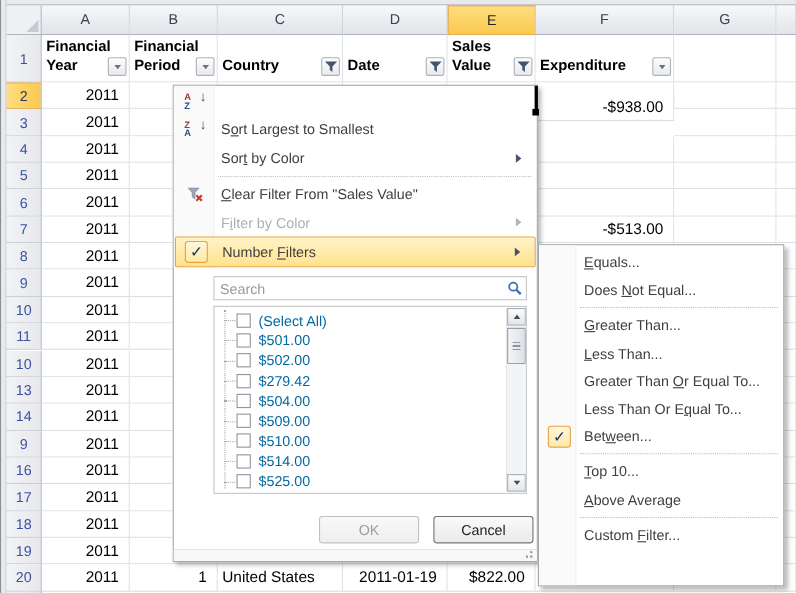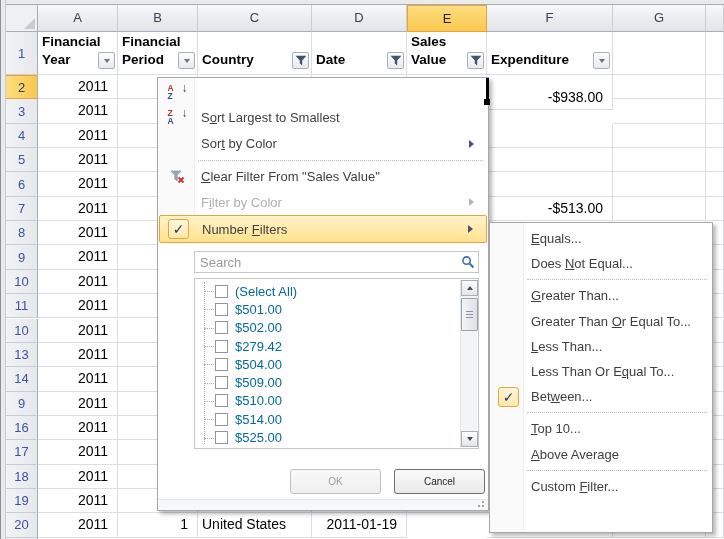--- a/index.html
+++ b/index.html
@@ -76,21 +76,21 @@
   .sbtn { position:absolute; left:0; width:17px; height:16px; background:linear-gradient(#FDFDFD,#E3E5E8);
     border:1px solid #A9AFB8; display:flex; align-items:center; justify-content:center; }
   .sbtn.up { top:0; } .sbtn.down { bottom:0; }
   .tri-up { width:0; height:0; border-left:3.5px solid transparent; border-right:3.5px solid transparent; border-bottom:4.5px solid #3F4C5A; }
   .tri-down { width:0; height:0; border-left:3.5px solid transparent; border-right:3.5px solid transparent; border-top:4.5px solid #3F4C5A; }
   .sthumb { position:absolute; left:0; top:18px; width:17px; height:33px; background:linear-gradient(90deg,#F4F5F7,#DDE0E5);
     border:1px solid #98A0AC; border-radius:1px; }
   .sthumb i { position:absolute; left:4px; right:4px; top:12px; height:9px;
     background:repeating-linear-gradient(#8A93A3 0 1px, transparent 1px 3px); }
 
-  .btn { position:absolute; top:391px; width:91px; height:25px; font-family:inherit; font-size:10px; border-radius:3px; }
+  .btn { position:absolute; top:391px; width:91px; height:25px; font-family:inherit; font-size:13px; border-radius:3px; }
   .btn.ok { left:132px; background:linear-gradient(#F8F8F8,#EFEFF0); border:1px solid #C0C0C3; color:#9C9C9F; }
   .btn.cancel { left:236px; background:linear-gradient(#FAFAFA,#EAEAEC); border:1px solid #6F7074; color:#1E1E1E; }
 
   .bottom-strip { position:absolute; left:0; right:0; bottom:0; height:11px; background:#F7F8F9; border-top:1px solid #E3E4E6; }
   .grip { position:absolute; right:3px; bottom:2px; width:12px; height:8px;
     background:
       radial-gradient(circle at 10px 6px,#9FA5AD 1px,transparent 1.3px),
       radial-gradient(circle at 6px 6px,#9FA5AD 1px,transparent 1.3px),
       radial-gradient(circle at 10px 2px,#9FA5AD 1px,transparent 1.3px); }
 
@@ -340,20 +340,21 @@
       <div class="cell" style="left: 312px; top: 488.95px; width: 95px; height: 24.35px; line-height: 23.35px;"></div>
       <div class="cell" style="left: 407px; top: 488.95px; width: 80px; height: 24.35px; line-height: 23.35px;"></div>
       <div class="cell" style="left: 487px; top: 488.95px; width: 126px; height: 24.35px; line-height: 23.35px;"></div>
       <div class="cell" style="left: 613px; top: 488.95px; width: 93px; height: 24.35px; line-height: 23.35px;"></div>
       <div class="cell" style="left: 706px; top: 488.95px; width: 18px; height: 24.35px; line-height: 23.35px;"></div>
       <div class="rowhdr" style="left: 6px; top: 513.3px; width: 32px; height: 24.35px;">20</div>
       <div class="cell" style="left: 38px; top: 513.3px; width: 80px; height: 24.35px; line-height: 23.35px;">2011</div>
       <div class="cell" style="left: 118px; top: 513.3px; width: 80px; height: 24.35px; line-height: 23.35px;">1</div>
       <div class="cell left" style="left: 198px; top: 513.3px; width: 114px; height: 24.35px; line-height: 23.35px;">United States</div>
       <div class="cell" style="left: 312px; top: 513.3px; width: 95px; height: 24.35px; line-height: 23.35px;">2011-01-19</div>
+      <div class="cell" style="left: 407px; top: 513.3px; width: 80px; height: 24.35px; line-height: 23.35px;">$822.00</div>
       <div class="cell" style="left: 487px; top: 513.3px; width: 126px; height: 24.35px; line-height: 23.35px;"></div>
       <div class="cell" style="left: 613px; top: 513.3px; width: 93px; height: 24.35px; line-height: 23.35px;"></div>
       <div class="cell" style="left: 706px; top: 513.3px; width: 18px; height: 24.35px; line-height: 23.35px;"></div>
       <div class="rowhdr" style="left: 6px; top: 537.65px; width: 32px; height: 24.35px;"></div>
     </div>
   <div id="sel-border"></div>
   <div id="sel-handle"></div>
 
   <div id="filter-panel">
     <div id="menu-gutter"></div>
@@ -484,25 +485,25 @@
           <div class="micon"></div>
           <span class="mlabel">Does <u>N</u>ot Equal...</span>
         </div>
         <div class="ssep"></div>
         <div class="sitem">
           <div class="micon"></div>
           <span class="mlabel"><u>G</u>reater Than...</span>
         </div>
         <div class="sitem">
           <div class="micon"></div>
+          <span class="mlabel"><u>L</u>ess Than...</span>
+        </div>
+        <div class="sitem">
+          <div class="micon"></div>
           <span class="mlabel">Greater Than <u>O</u>r Equal To...</span>
-        </div>
-        <div class="sitem">
-          <div class="micon"></div>
-          <span class="mlabel"><u>L</u>ess Than...</span>
         </div>
         <div class="sitem">
           <div class="micon"></div>
           <span class="mlabel">Less Than Or E<u>q</u>ual To...</span>
         </div>
         <div class="sitem">
           <div class="micon">
             <span class="ckbox">✓</span>
           </div>
           <span class="mlabel">Bet<u>w</u>een...</span>

